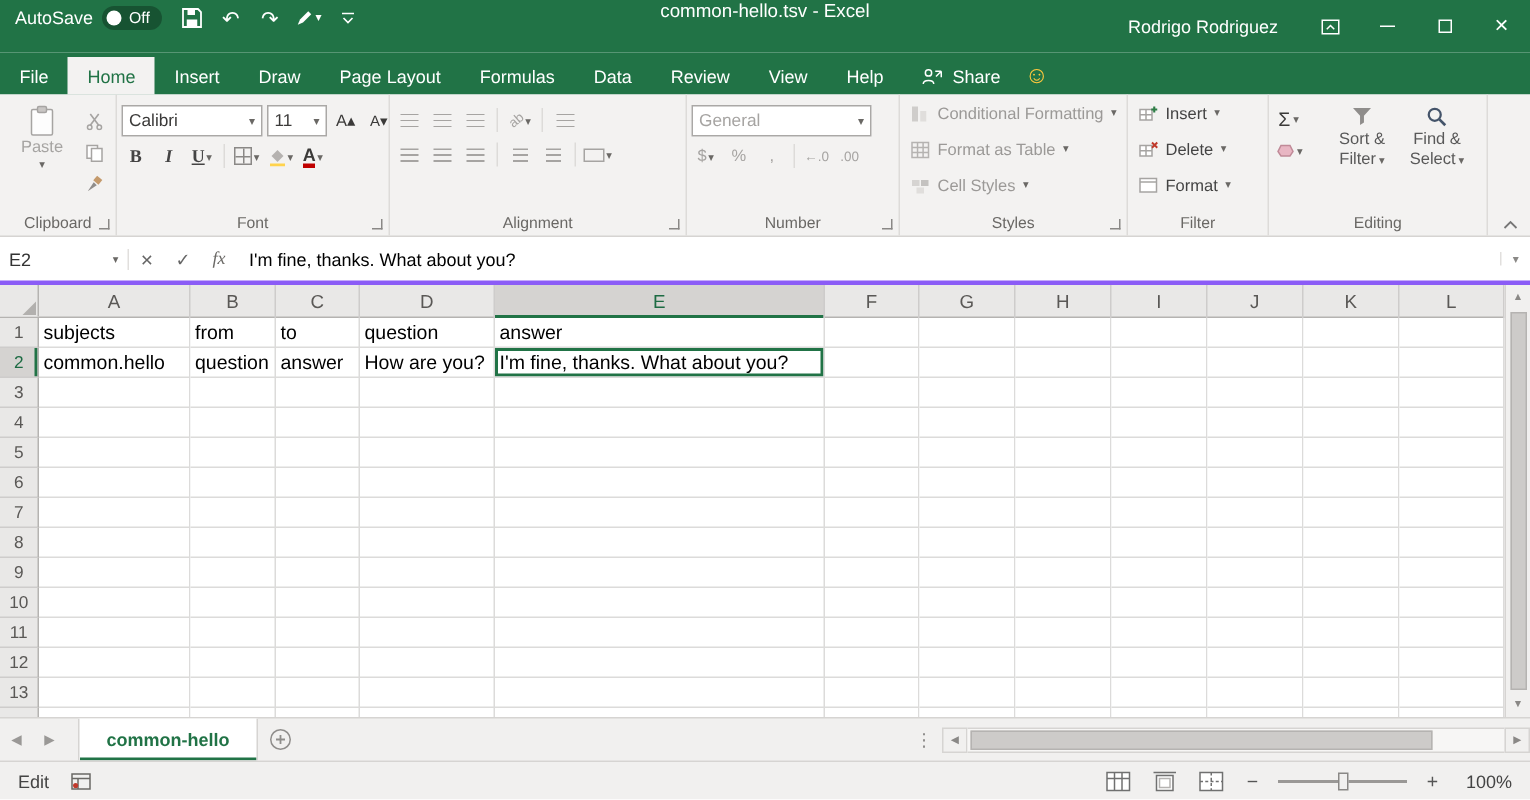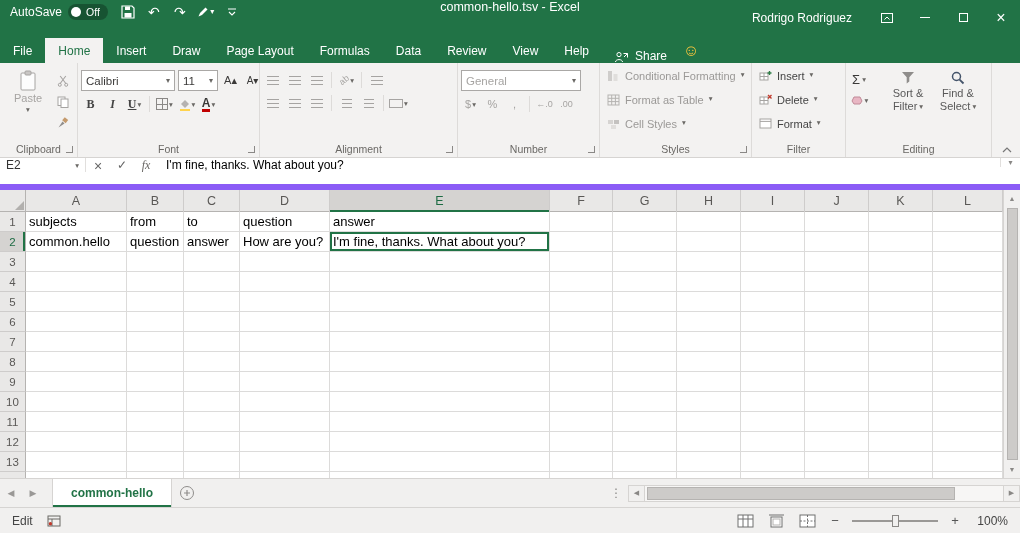--- a/index.html
+++ b/index.html
@@ -20,21 +20,21 @@
 .user{font-size:12px;margin-right:16px}
 .winbtn{width:38px;height:35px;display:flex;align-items:center;justify-content:center;font-size:14px}
 .minico{width:10px;height:1px;background:#fff}
 .maxico{width:9px;height:9px;border:1px solid #fff}
 
 
 .tabrow{height:28px;background:#217346;display:flex;align-items:flex-end;color:#fff;flex:0 0 auto}
 .rtab{padding:0 13px;height:25px;display:flex;align-items:center;font-size:12px;cursor:default;white-space:nowrap}
 .rtab.active{background:#f3f2f1;color:#217346}
 .tellme{margin-left:auto;display:flex;align-items:center;gap:7px;font-size:12px;padding:0 10px;height:25px}
-.sharebtn{display:flex;align-items:flex-end;gap:6px;font-size:12px;padding:0 12px;height:25px}
+.sharebtn{display:flex;align-items:center;gap:6px;font-size:12px;padding:0 12px;height:25px}
 .smiley{font-size:16px;color:#ffc83d;padding:0 14px 0 4px;display:flex;align-items:center;height:25px}
 
 
 .ribbon{height:95px;background:#f3f2f1;border-bottom:1px solid #d6d4d2;display:flex;position:relative;flex:0 0 auto}
 .rgroup{position:relative;display:flex;padding:3px 3px 17px 3px;border-right:1px solid #dddbd9}
 .rg-label{position:absolute;bottom:2px;left:0;right:0;text-align:center;font-size:10.5px;color:#6a6865}
 .launcher{position:absolute;bottom:4px;right:4px;width:7px;height:7px;border-right:1px solid #8a8886;border-bottom:1px solid #8a8886}
 .bigbtn{display:flex;flex-direction:column;align-items:center;width:50px;font-size:11px;color:#444;gap:1px;padding-top:4px;cursor:default}
 .bigbtn .l2{display:flex;align-items:center;gap:2px}
 .dis,.dis *{color:#a6a4a2}
@@ -52,21 +52,21 @@
 .lines{width:12px;height:9px;background:repeating-linear-gradient(to bottom,#a6a4a2 0 1px,transparent 1px 4px)}
 .bordico{width:12px;height:12px;border:1px solid #8a8886;background:linear-gradient(#8a8886,#8a8886) center/100% 1px no-repeat,linear-gradient(#8a8886,#8a8886) center/1px 100% no-repeat}
 .fcA{font-weight:bold;font-size:12px;border-bottom:3px solid #c00000;line-height:1;color:#3b3a39}
 .widebtn{display:flex;align-items:flex-start;gap:5px;height:21px;font-size:11px;color:#9b9997;padding:0 4px;white-space:nowrap}
 .widebtn.en{color:#444}
 .numglyph{font-size:11px;color:#a6a4a2}
 .gsep{width:1px;background:#dddbd9;margin:2px 2px}
 .collapse-ribbon{position:absolute;right:8px;bottom:4px}
 
 
-.fbar{height:32px;background:#fff;border-bottom:6px solid #8b5cf6;display:flex;align-items:flex-start;flex:0 0 auto}
+.fbar{height:32px;background:#fff;border-bottom:3px solid #8b5cf6;display:flex;align-items:center;flex:0 0 auto}
 .namebox{width:86px;display:flex;align-items:center;justify-content:space-between;padding:0 6px;border-right:1px solid #e1dfdd;font-size:12px;color:#333}
 .fb-btn{width:24px;display:flex;align-items:center;justify-content:center;font-size:12px;color:#666}
 .fb-fx{font-family:"Liberation Serif",serif;font-style:italic;color:#6a6865}
 .fb-sep{width:1px;background:#e1dfdd;margin:5px 0}
 .fb-input{flex:1;display:flex;align-items:center;padding-left:7px;font-size:12px;color:#000;white-space:nowrap;overflow:hidden}
 .fb-expand{width:20px;border-left:1px solid #e1dfdd;display:flex;align-items:center;justify-content:center;font-size:8px;color:#8a8886}
 
 
 .main{display:flex;height:288px;flex:0 0 auto}
 .sheetcol{width:1003px;display:flex;flex-direction:column}

